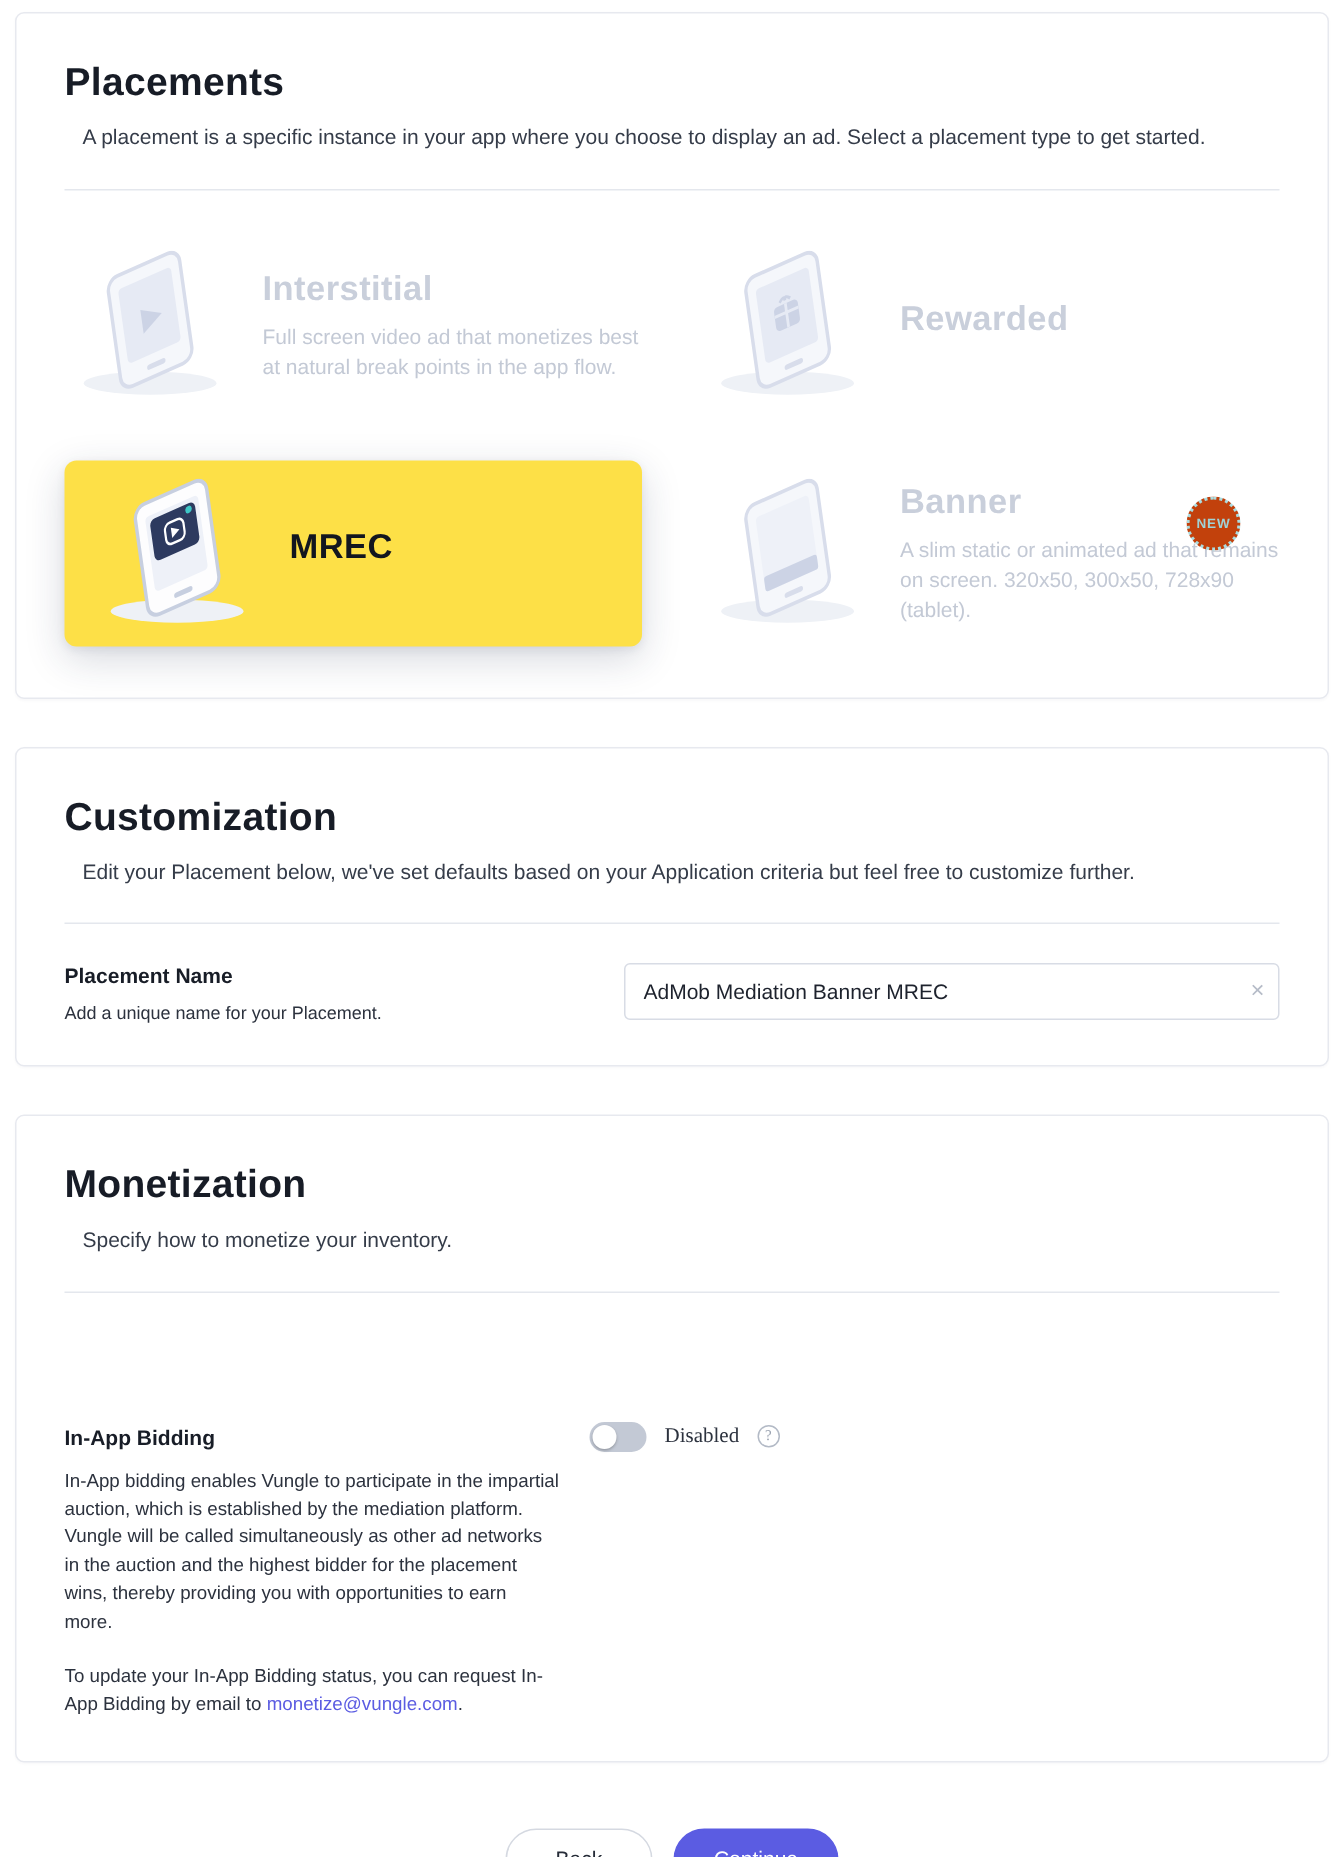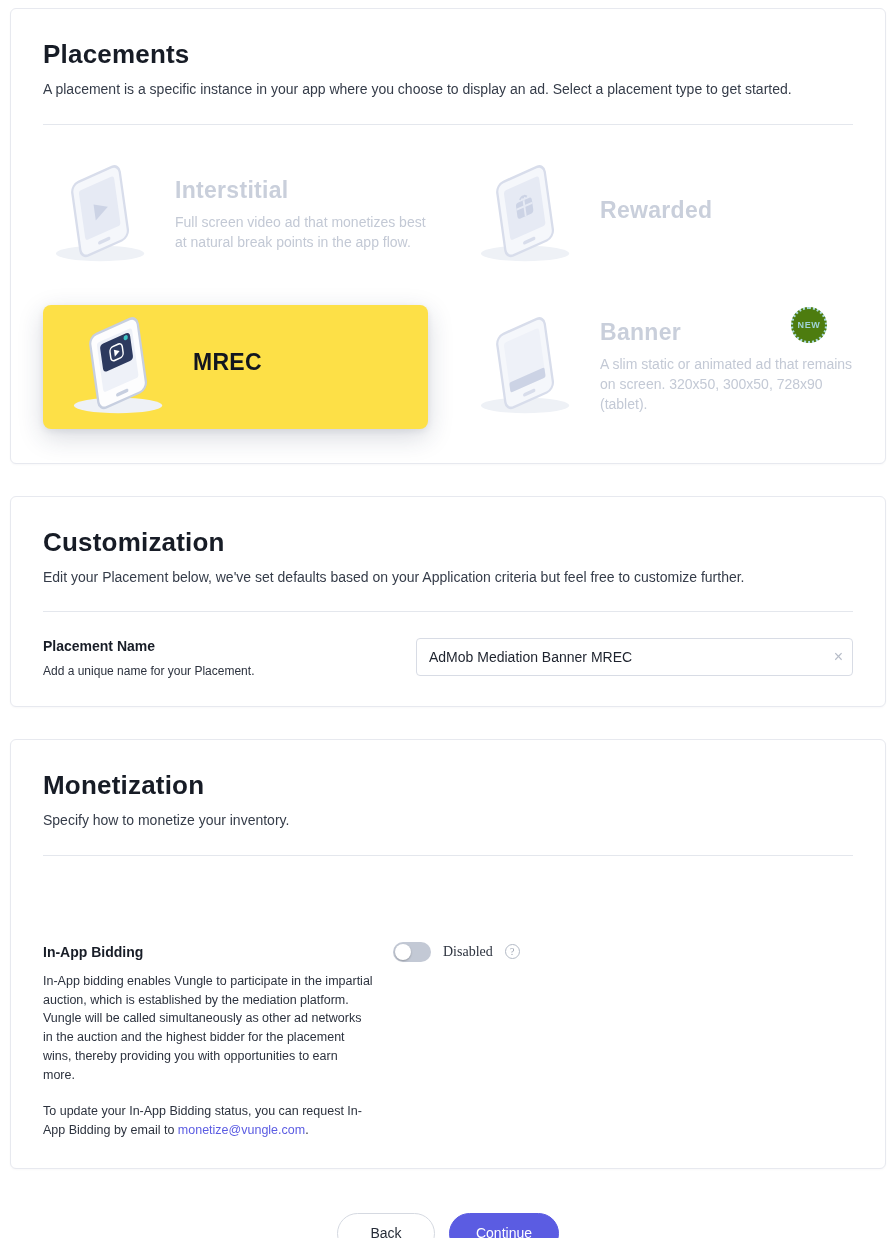--- a/index.html
+++ b/index.html
@@ -20,21 +20,21 @@
     box-shadow: 0 1px 2px rgba(20,30,60,0.03);
   }
   .card-title {
     margin: 0 0 10px 0;
     font-size: 26px;
     font-weight: bold;
     color: #171c26;
     letter-spacing: 0.2px;
   }
   .card-subtitle {
-    margin: 0;
+    margin: 12px;
     font-size: 14px;
     color: #353c49;
     line-height: 1.4;
   }
   .divider {
     border: none;
     border-top: 1px solid #e4e7ed;
     margin: 24px 0 0 0;
   }
 
@@ -73,34 +73,34 @@
     background: #fde047;
     border-radius: 8px;
     box-shadow: 0 8px 26px rgba(35,45,75,0.18), 0 2px 6px rgba(35,45,75,0.08);
     padding: 12px 18px;
   }
   .type-item.selected .type-name { color: #12161f; }
   .type-item.selected .type-desc { color: #262c38; max-width: 272px; }
 
   .new-badge {
     position: absolute;
-    top: 2px;
+    top: 24px;
     right: 26px;
     width: 36px;
     height: 36px;
     border: 2px dotted #abdcdf;
     border-radius: 50%;
     color: #9fd2d6;
     font-size: 9px;
     font-weight: bold;
     letter-spacing: 0.6px;
     display: flex;
     align-items: center;
     justify-content: center;
-    background: #4d7c0f;
+    background: #c2410c;
   }
 
   
   .field-row {
     display: flex;
     align-items: flex-start;
     margin-top: 26px;
     gap: 23px;
   }
   .field-left { flex: 0 0 350px; }

